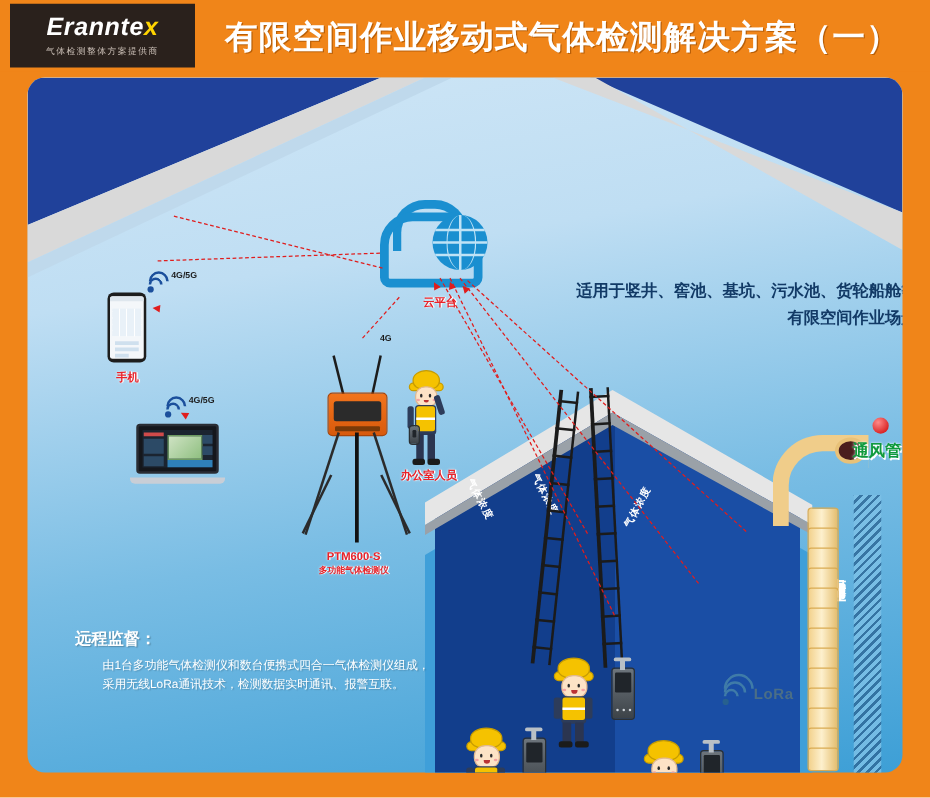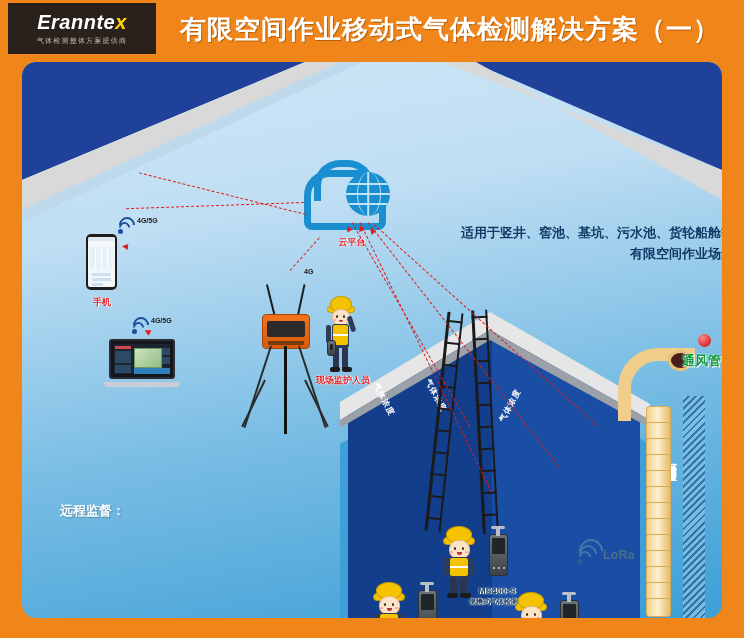--- a/index.html
+++ b/index.html
@@ -346,20 +346,24 @@
         <div class="panel"></div>
         <div style="position:absolute;left:5px;bottom:3px;width:36px;height:4px;background:#7a3a08;border-radius:1px;"></div>
       </div>
       <div class="legdark" style="left:40px;top:62px;height:88px;"></div>
       <div class="leg" style="left:26px;top:62px;height:86px;transform:rotate(18deg);"></div>
       <div class="leg" style="left:54px;top:62px;height:86px;transform:rotate(-18deg);"></div>
       <div class="leg" style="left:20px;top:96px;height:52px;transform:rotate(26deg);"></div>
       <div class="leg" style="left:60px;top:96px;height:52px;transform:rotate(-26deg);"></div>
     </div>
     <div class="sig-label" style="left:282px;top:206px;">4G</div>
+    <div class="cap" style="left:205px;top:378px;width:112px;">
+      <span class="l1">PTM600-S</span>
+      <span class="l2">多功能气体检测仪</span>
+    </div>
 
     <div class="worker" style="left:297px;top:232px;width:46px;height:84px;">
       <div class="w-brim" style="left:8px;top:12px;width:26px;height:5px;"></div>
       <div class="w-helmet" style="left:11px;top:2px;width:20px;height:14px;"></div>
       <div class="w-face" style="left:13px;top:15px;width:16px;height:15px;"></div>
       <div class="w-eye" style="left:17px;top:21px;"></div>
       <div class="w-eye" style="left:24px;top:21px;"></div>
       <div class="w-cheek" style="left:14px;top:25px;"></div>
       <div class="w-cheek" style="left:27px;top:25px;"></div>
       <div class="w-mouth" style="left:20px;top:26px;width:4px;height:2px;"></div>
@@ -370,21 +374,21 @@
       <div class="w-arm" style="left:30px;top:22px;width:5px;height:16px;transform:rotate(-18deg);"></div>
       <div class="w-leg" style="left:14px;top:53px;width:6px;height:22px;"></div>
       <div class="w-leg" style="left:23px;top:53px;width:6px;height:22px;"></div>
       <div class="w-shoe" style="left:11px;top:73px;width:10px;height:5px;"></div>
       <div class="w-shoe" style="left:23px;top:73px;width:10px;height:5px;"></div>
       <div class="detector" style="left:8px;top:46px;width:7px;height:14px;">
         <div class="scr"></div>
       </div>
     </div>
     <div class="cap" style="left:283px;top:312px;width:76px;">
-      <span class="l1">现场监护人员</span>
+      <span class="l1">办公室人员</span>
     </div>
 
     <div class="worker" style="left:415px;top:462px;width:48px;height:76px;">
       <div class="w-brim" style="left:6px;top:13px;width:30px;height:6px;border-radius:7px;"></div>
       <div class="w-helmet" style="left:9px;top:2px;width:24px;height:15px;"></div>
       <div class="w-face" style="left:12px;top:16px;width:19px;height:17px;"></div>
       <div class="w-eye" style="left:17px;top:23px;"></div>
       <div class="w-eye" style="left:25px;top:23px;"></div>
       <div class="w-cheek" style="left:13px;top:27px;"></div>
       <div class="w-cheek" style="left:28px;top:27px;"></div>
@@ -400,24 +404,20 @@
       <div class="w-shoe" style="left:23px;top:69px;width:11px;height:5px;"></div>
     </div>
     <div class="detector" style="left:467px;top:472px;width:17px;height:40px;">
       <div class="scr"></div>
       <div class="probe" style="left:6px;top:-7px;width:4px;height:8px;"></div>
       <div class="probe" style="left:1px;top:-9px;width:14px;height:3px;border-radius:2px;"></div>
       <div class="btn" style="left:3px;bottom:6px;"></div>
       <div class="btn" style="left:8px;bottom:6px;"></div>
       <div class="btn" style="left:13px;bottom:6px;"></div>
     </div>
-    <div class="cap cap-dark" style="left:420px;top:524px;width:110px;">
-      <span class="l1">MS400-S</span>
-      <span class="l2">便携式气体检测仪</span>
-    </div>
 
     <div class="worker" style="left:345px;top:518px;width:48px;height:76px;">
       <div class="w-brim" style="left:6px;top:13px;width:30px;height:6px;border-radius:7px;"></div>
       <div class="w-helmet" style="left:9px;top:2px;width:24px;height:15px;"></div>
       <div class="w-face" style="left:12px;top:16px;width:19px;height:17px;"></div>
       <div class="w-eye" style="left:17px;top:23px;"></div>
       <div class="w-eye" style="left:25px;top:23px;"></div>
       <div class="w-cheek" style="left:13px;top:27px;"></div>
       <div class="w-cheek" style="left:28px;top:27px;"></div>
       <div class="w-mouth" style="left:20px;top:28px;width:5px;height:3px;"></div>
@@ -476,16 +476,20 @@
     <div class="arrowhead" style="left:340px;top:166px;transform:rotate(250deg);"></div>
     <div class="arrowhead" style="left:352px;top:168px;transform:rotate(228deg);"></div>
 
     <div id="applies">
       <div>适用于竖井、窖池、基坑、污水池、货轮船舱等</div>
       <div>有限空间作业场景</div>
     </div>
 
     <div id="sysbox">
       <div id="sys-title">远程监督：</div>
+      <div id="sys-lines">
+        <div>由1台多功能气体检测仪和数台便携式四合一气体检测仪组成，</div>
+        <div>采用无线LoRa通讯技术，检测数据实时通讯、报警互联。</div>
+      </div>
     </div>
 
   </div>
 </div>
 
 </body></html>

